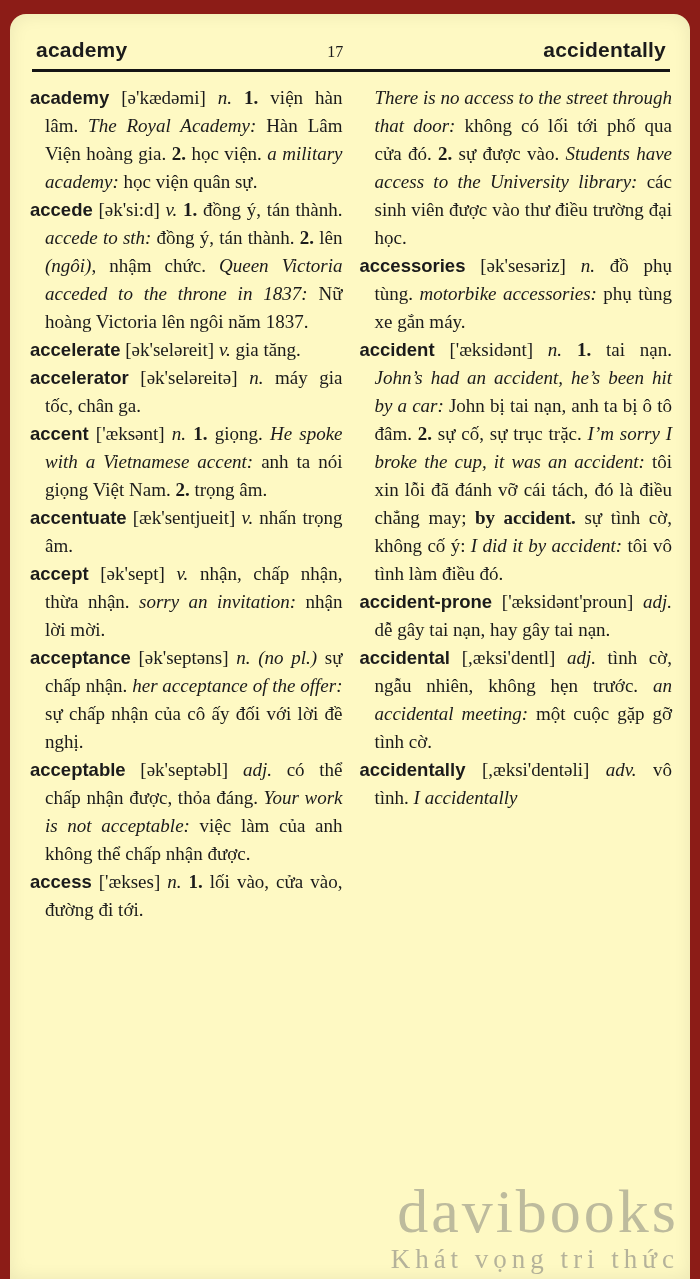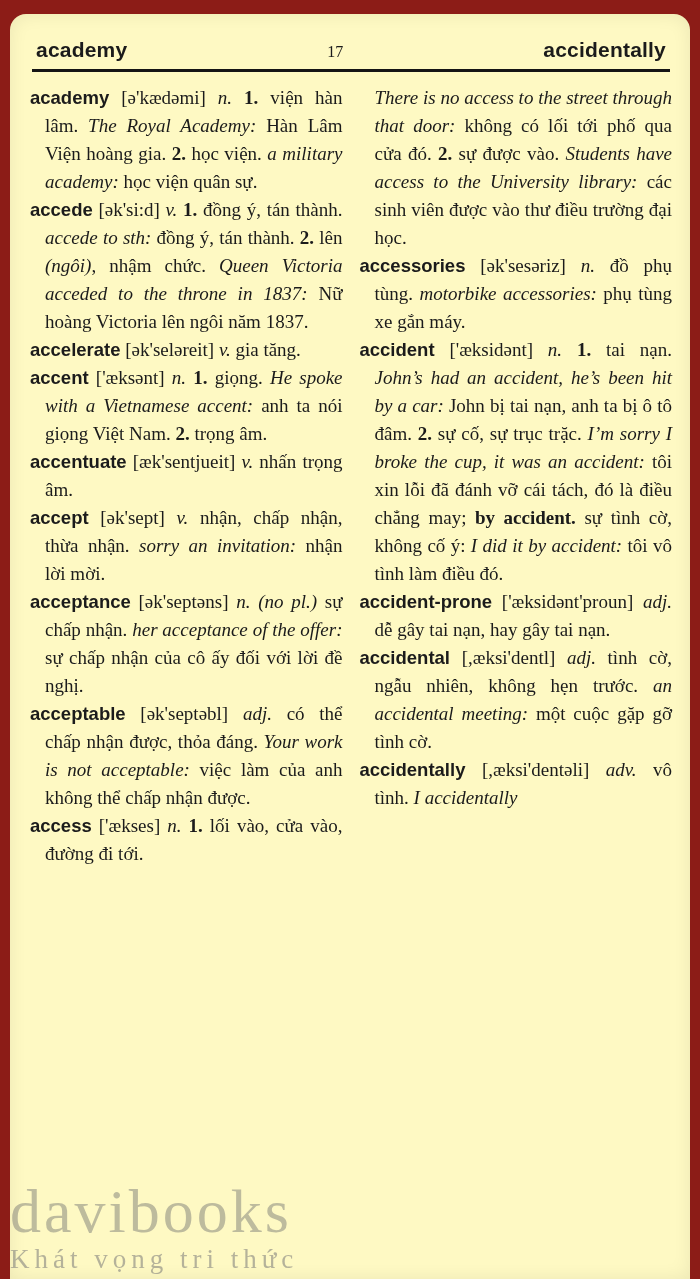--- a/index.html
+++ b/index.html
@@ -67,23 +67,23 @@
   .s-h {
     font-family: "Liberation Sans", sans-serif;
     font-weight: 700;
     font-size: 18.5px;
   }
   .s-b { font-weight: 700; }
   .s-i { font-style: italic; }
   .watermark {
     position: absolute;
     left: 0;
-    right: 0;
+    right: 11px;
     bottom: 2px;
-    text-align: left;
+    text-align: right;
     pointer-events: none;
   }
   .wm1 {
     font-family: "Liberation Serif", serif;
     font-size: 62px;
     letter-spacing: 3px;
     color: rgba(110,110,110,0.45);
     line-height: 60px;
   }
   .wm2 {
@@ -105,20 +105,21 @@
     <span class="guide-word">accidentally</span>
   </div>
 
   <div class="rule"></div>
 
   <div class="columns">
     <div class="col" id="col-left">
         <p class="entry"><span class="s-h">academy</span><span class="s-r"> [ə'kædəmi] </span><span class="s-i">n. </span><span class="s-b">1.</span><span class="s-r"> viện hàn lâm. </span><span class="s-i">The Royal Academy:</span><span class="s-r"> Hàn Lâm Viện hoàng gia. </span><span class="s-b">2.</span><span class="s-r"> học viện. </span><span class="s-i">a military academy:</span><span class="s-r"> học viện quân sự.</span></p>
         <p class="entry"><span class="s-h">accede</span><span class="s-r"> [ək'si:d] </span><span class="s-i">v. </span><span class="s-b">1.</span><span class="s-r"> đồng ý, tán thành. </span><span class="s-i">accede to sth:</span><span class="s-r"> đồng ý, tán thành. </span><span class="s-b">2.</span><span class="s-r"> lên </span><span class="s-i">(ngôi)</span><span class="s-r">, nhậm chức. </span><span class="s-i">Queen Victoria acceded to the throne in 1837:</span><span class="s-r"> Nữ hoàng Victoria lên ngôi năm 1837.</span></p>
         <p class="entry"><span class="s-h">accelerate</span><span class="s-r"> [ək'seləreit] </span><span class="s-i">v.</span><span class="s-r"> gia tăng.</span></p>
+        <p class="entry"><span class="s-h">accelerator</span><span class="s-r"> [ək'seləreitə] </span><span class="s-i">n.</span><span class="s-r"> máy gia tốc, chân ga.</span></p>
         <p class="entry"><span class="s-h">accent</span><span class="s-r"> ['æksənt] </span><span class="s-i">n. </span><span class="s-b">1.</span><span class="s-r"> giọng. </span><span class="s-i">He spoke with a Vietnamese accent:</span><span class="s-r"> anh ta nói giọng Việt Nam. </span><span class="s-b">2.</span><span class="s-r"> trọng âm.</span></p>
         <p class="entry"><span class="s-h">accentuate</span><span class="s-r"> [æk'sentjueit] </span><span class="s-i">v.</span><span class="s-r"> nhấn trọng âm.</span></p>
         <p class="entry"><span class="s-h">accept</span><span class="s-r"> [ək'sept] </span><span class="s-i">v.</span><span class="s-r"> nhận, chấp nhận, thừa nhận. </span><span class="s-i">sorry an invitation:</span><span class="s-r"> nhận lời mời.</span></p>
         <p class="entry"><span class="s-h">acceptance</span><span class="s-r"> [ək'septəns] </span><span class="s-i">n. (no pl.)</span><span class="s-r"> sự chấp nhận. </span><span class="s-i">her acceptance of the offer:</span><span class="s-r"> sự chấp nhận của cô ấy đối với lời đề nghị.</span></p>
         <p class="entry"><span class="s-h">acceptable</span><span class="s-r"> [ək'septəbl] </span><span class="s-i">adj.</span><span class="s-r"> có thể chấp nhận được, thỏa đáng. </span><span class="s-i">Your work is not acceptable:</span><span class="s-r"> việc làm của anh không thể chấp nhận được.</span></p>
         <p class="entry"><span class="s-h">access</span><span class="s-r"> ['ækses] </span><span class="s-i">n. </span><span class="s-b">1.</span><span class="s-r"> lối vào, cửa vào, đường đi tới.</span></p>
       </div>
     <div class="col" id="col-right">
         <p class="entry cont"><span class="s-i">There is no access to the street through that door:</span><span class="s-r"> không có lối tới phố qua cửa đó. </span><span class="s-b">2.</span><span class="s-r"> sự được vào. </span><span class="s-i">Students have access to the University library:</span><span class="s-r"> các sinh viên được vào thư điều trường đại học.</span></p>
         <p class="entry"><span class="s-h">accessories</span><span class="s-r"> [ək'sesəriz] </span><span class="s-i">n.</span><span class="s-r"> đồ phụ tùng. </span><span class="s-i">motorbike accessories:</span><span class="s-r"> phụ tùng xe gắn máy.</span></p>

